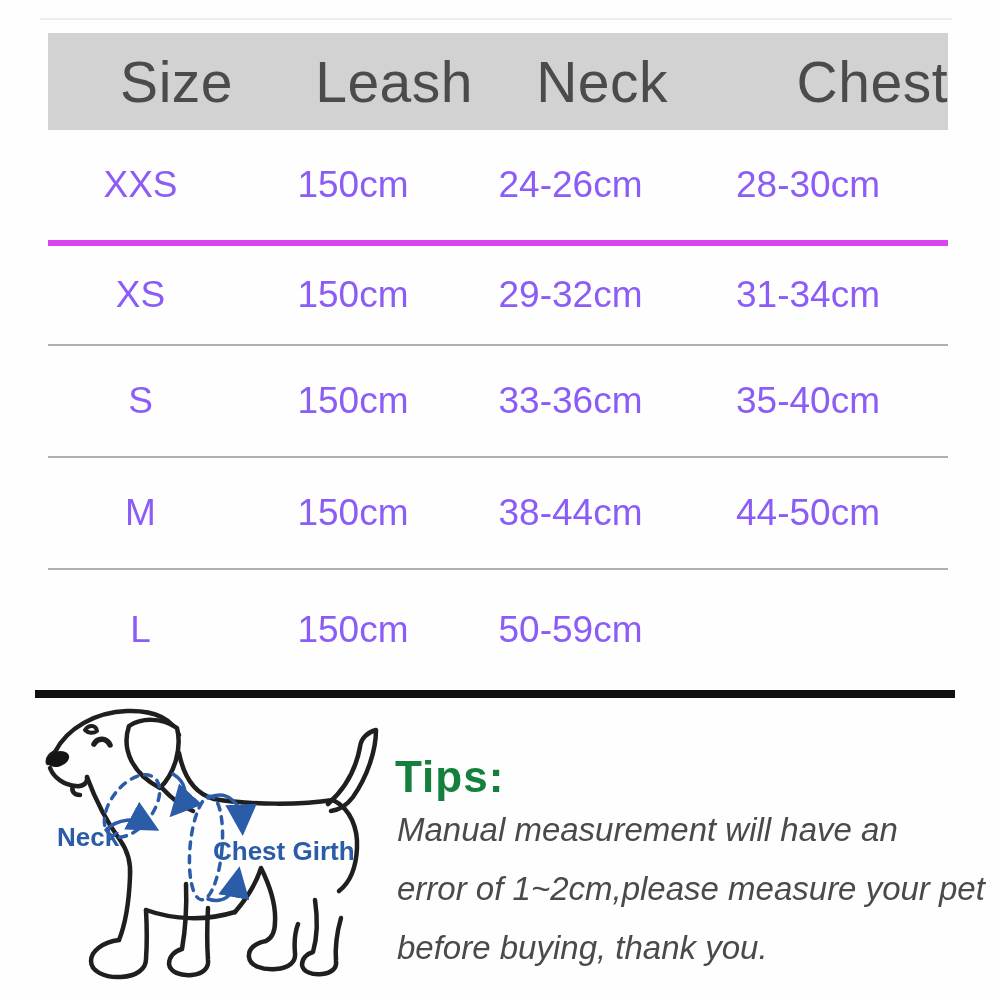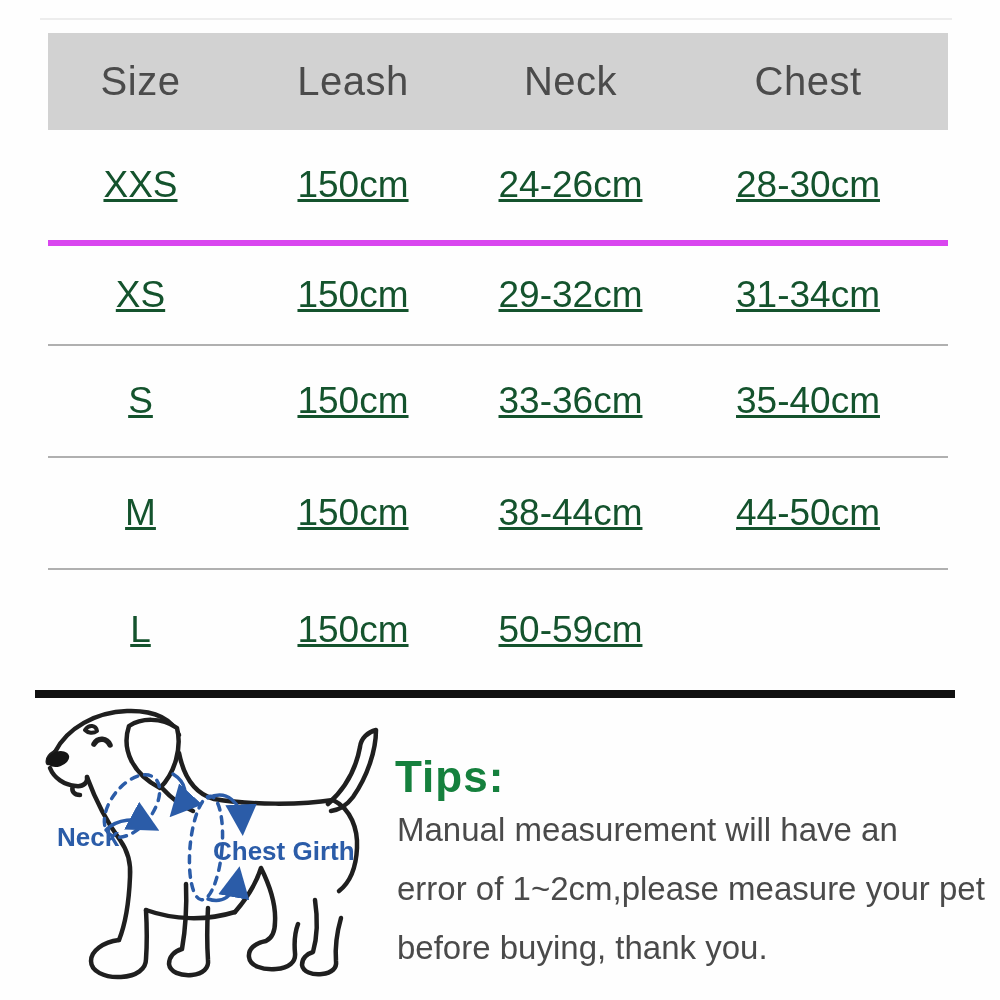--- a/index.html
+++ b/index.html
@@ -8,41 +8,41 @@
   .stage { position: relative; width: 1000px; height: 1000px; background: #fefefe; }
 
   
   .top-faint-line { position: absolute; left: 40px; top: 18px; width: 912px; height: 2px;
     background: #ededed; }
 
   
   .size-table { position: absolute; left: 48px; top: 33px; width: 900px; }
   .tbl-header { display: grid; grid-template-columns: 185px 240px 195px 280px;
     height: 97px; background: #d2d2d2; align-items: center; }
-  .tbl-header .hcell { text-align: center; font-size: 40px; color: #4b4b4b;
+  .tbl-header .hcell { text-align: right; font-size: 57px; color: #4b4b4b;
     letter-spacing: 0.5px; }
   .tbl-row { display: grid; grid-template-columns: 185px 240px 195px 280px;
     align-items: center; }
-  .tbl-row .cell { text-align: center; font-size: 37px; color: #14532d; text-decoration: underline; }
+  .tbl-row .cell { text-align: center; font-size: 37px; color: #8b5cf6; }
   .row-0 { height: 110px; }
   .row-1 { height: 104px; border-top: 6px solid #d946ef; }
   .row-2 { height: 112px; border-top: 2px solid #b0b0b0; }
   .row-3 { height: 112px; border-top: 2px solid #b0b0b0; }
   .row-4 { height: 122px; border-top: 2px solid #b0b0b0; }
 
   .thick-divider { position: absolute; left: 35px; top: 690px; width: 920px; height: 8px;
     background: #101010; }
 
   
   .dog-diagram { position: absolute; left: 10px; top: 698px; width: 390px; height: 297px; }
 
   
   .tips-heading { position: absolute; left: 395px; top: 752px; font-size: 44px;
     font-weight: 600; color: #15803d; letter-spacing: 1px; }
-  .tips-body { position: absolute; left: 397px; top: 800px; width: 600px; }
+  .tips-body { position: absolute; left: 397px; top: 800px; width: 600px; font-style: italic; }
   .tips-line { font-size: 33px; color: #4a4a4a; line-height: 59px; white-space: nowrap; }
 </style>
 </head>
 <body>
 
 <div class="stage">
 
   <div class="top-faint-line"></div>
 
   <div class="size-table">

